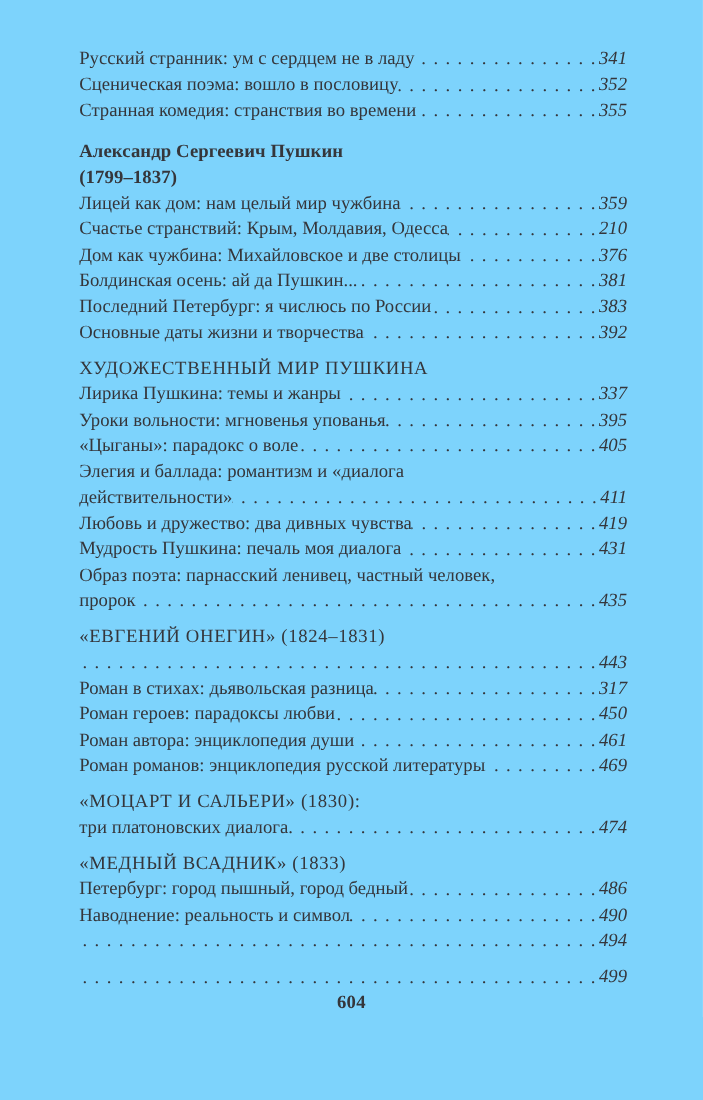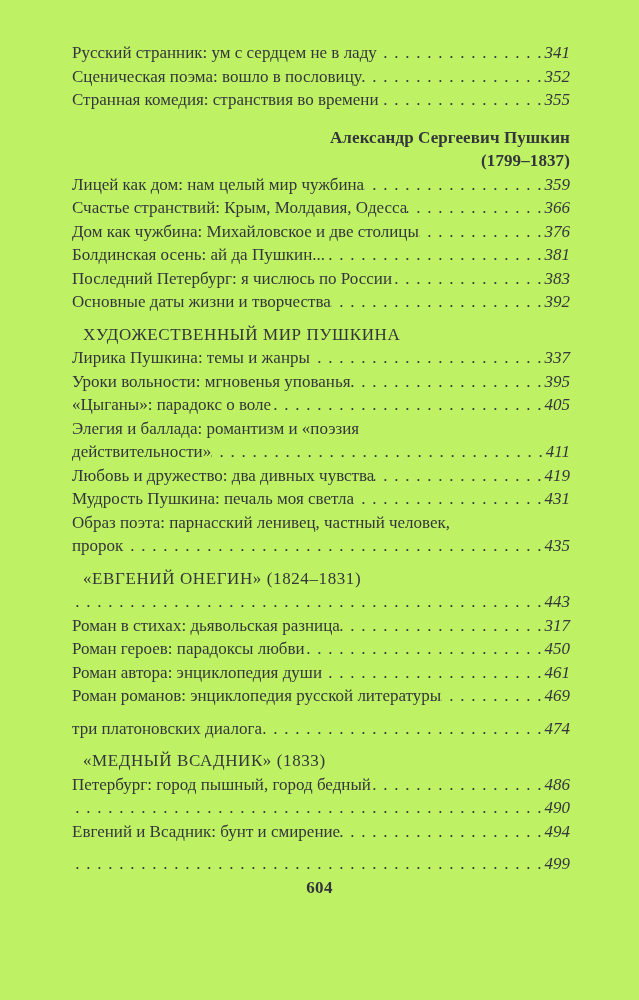--- a/index.html
+++ b/index.html
@@ -5,48 +5,47 @@
 <style>
   html, body {
     margin: 0;
     padding: 0;
     background: #ffffff;
   }
   .page {
     position: relative;
     width: 639px;
     height: 1000px;
-    background: #bef264;
+    background: #7dd3fc;
     overflow: hidden;
     font-family: "Liberation Serif", "DejaVu Serif", serif;
     font-size: 17px;
     line-height: 23.5px;
     color: #35363b;
   }
   .toc {
     padding: 41px 69px 0 72px;
   }
   section.toc-block { margin: 0; }
   section.toc-block.gap-caps { margin-top: 9px; }
-  section.toc-block.gap-bold { margin-top: 14px; text-align: right; }
+  section.toc-block.gap-bold { margin-top: 14px; }
 
   .heading {
     margin: 0;
     font-size: 17px;
     line-height: 23.5px;
     font-weight: 400;
   }
   .heading.bold .heading-line {
     font-weight: 700;
     letter-spacing: 0.1px;
   }
   .heading.caps .heading-line {
     font-weight: 400;
     letter-spacing: 0.6px;
-    margin-left: 11px;
   }
   .heading-line { display: block; }
 
   .entry { margin: 0; }
   .entry-line { white-space: nowrap; }
   .entry-row {
     display: flex;
     align-items: baseline;
     white-space: nowrap;
   }
@@ -111,21 +110,21 @@
           <div class="entry-row">
             <span class="entry-title">Лицей как дом: нам целый мир чужбина</span>
             <span class="leader">. . . . . . . . . . . . . . . . . . . . . . . . . . . . . . . . . . . . . . . . . . . . . . . . . . . . . . . . . . . . . . . . . . . . . . . . . . . . . . . . . . . . . . . . . .</span>
             <span class="pagenum">359</span>
           </div>
         </div>
         <div class="entry">
           <div class="entry-row">
             <span class="entry-title">Счастье странствий: Крым, Молдавия, Одесса</span>
             <span class="leader">. . . . . . . . . . . . . . . . . . . . . . . . . . . . . . . . . . . . . . . . . . . . . . . . . . . . . . . . . . . . . . . . . . . . . . . . . . . . . . . . . . . . . . . . . .</span>
-            <span class="pagenum">366</span>
+            <span class="pagenum">210</span>
           </div>
         </div>
         <div class="entry">
           <div class="entry-row">
             <span class="entry-title">Дом как чужбина: Михайловское и две столицы</span>
             <span class="leader">. . . . . . . . . . . . . . . . . . . . . . . . . . . . . . . . . . . . . . . . . . . . . . . . . . . . . . . . . . . . . . . . . . . . . . . . . . . . . . . . . . . . . . . . . .</span>
             <span class="pagenum">376</span>
           </div>
         </div>
         <div class="entry">
@@ -169,37 +168,37 @@
           </div>
         </div>
         <div class="entry">
           <div class="entry-row">
             <span class="entry-title">«Цыганы»: парадокс о воле</span>
             <span class="leader">. . . . . . . . . . . . . . . . . . . . . . . . . . . . . . . . . . . . . . . . . . . . . . . . . . . . . . . . . . . . . . . . . . . . . . . . . . . . . . . . . . . . . . . . . .</span>
             <span class="pagenum">405</span>
           </div>
         </div>
         <div class="entry">
-          <div class="entry-line">Элегия и баллада: романтизм и «поэзия</div>
+          <div class="entry-line">Элегия и баллада: романтизм и «диалога</div>
           <div class="entry-row">
             <span class="entry-title">действительности»</span>
             <span class="leader">. . . . . . . . . . . . . . . . . . . . . . . . . . . . . . . . . . . . . . . . . . . . . . . . . . . . . . . . . . . . . . . . . . . . . . . . . . . . . . . . . . . . . . . . . .</span>
             <span class="pagenum">411</span>
           </div>
         </div>
         <div class="entry">
           <div class="entry-row">
             <span class="entry-title">Любовь и дружество: два дивных чувства</span>
             <span class="leader">. . . . . . . . . . . . . . . . . . . . . . . . . . . . . . . . . . . . . . . . . . . . . . . . . . . . . . . . . . . . . . . . . . . . . . . . . . . . . . . . . . . . . . . . . .</span>
             <span class="pagenum">419</span>
           </div>
         </div>
         <div class="entry">
           <div class="entry-row">
-            <span class="entry-title">Мудрость Пушкина: печаль моя светла</span>
+            <span class="entry-title">Мудрость Пушкина: печаль моя диалога</span>
             <span class="leader">. . . . . . . . . . . . . . . . . . . . . . . . . . . . . . . . . . . . . . . . . . . . . . . . . . . . . . . . . . . . . . . . . . . . . . . . . . . . . . . . . . . . . . . . . .</span>
             <span class="pagenum">431</span>
           </div>
         </div>
         <div class="entry">
           <div class="entry-line">Образ поэта: парнасский ленивец, частный человек,</div>
           <div class="entry-row">
             <span class="entry-title">пророк</span>
             <span class="leader">. . . . . . . . . . . . . . . . . . . . . . . . . . . . . . . . . . . . . . . . . . . . . . . . . . . . . . . . . . . . . . . . . . . . . . . . . . . . . . . . . . . . . . . . . .</span>
             <span class="pagenum">435</span>
@@ -239,20 +238,23 @@
         </div>
         <div class="entry">
           <div class="entry-row">
             <span class="entry-title">Роман романов: энциклопедия русской литературы</span>
             <span class="leader">. . . . . . . . . . . . . . . . . . . . . . . . . . . . . . . . . . . . . . . . . . . . . . . . . . . . . . . . . . . . . . . . . . . . . . . . . . . . . . . . . . . . . . . . . .</span>
             <span class="pagenum">469</span>
           </div>
         </div>
       </section>
       <section class="toc-block gap-caps">
+        <h2 class="heading caps">
+          <span class="heading-line">«МОЦАРТ И САЛЬЕРИ» (1830):</span>
+        </h2>
         <div class="entry">
           <div class="entry-row">
             <span class="entry-title">три платоновских диалога</span>
             <span class="leader">. . . . . . . . . . . . . . . . . . . . . . . . . . . . . . . . . . . . . . . . . . . . . . . . . . . . . . . . . . . . . . . . . . . . . . . . . . . . . . . . . . . . . . . . . .</span>
             <span class="pagenum">474</span>
           </div>
         </div>
       </section>
       <section class="toc-block gap-caps">
         <h2 class="heading caps">
@@ -260,27 +262,27 @@
         </h2>
         <div class="entry">
           <div class="entry-row">
             <span class="entry-title">Петербург: город пышный, город бедный</span>
             <span class="leader">. . . . . . . . . . . . . . . . . . . . . . . . . . . . . . . . . . . . . . . . . . . . . . . . . . . . . . . . . . . . . . . . . . . . . . . . . . . . . . . . . . . . . . . . . .</span>
             <span class="pagenum">486</span>
           </div>
         </div>
         <div class="entry">
           <div class="entry-row">
+            <span class="entry-title">Наводнение: реальность и символ</span>
             <span class="leader">. . . . . . . . . . . . . . . . . . . . . . . . . . . . . . . . . . . . . . . . . . . . . . . . . . . . . . . . . . . . . . . . . . . . . . . . . . . . . . . . . . . . . . . . . .</span>
             <span class="pagenum">490</span>
           </div>
         </div>
         <div class="entry">
           <div class="entry-row">
-            <span class="entry-title">Евгений и Всадник: бунт и смирение</span>
             <span class="leader">. . . . . . . . . . . . . . . . . . . . . . . . . . . . . . . . . . . . . . . . . . . . . . . . . . . . . . . . . . . . . . . . . . . . . . . . . . . . . . . . . . . . . . . . . .</span>
             <span class="pagenum">494</span>
           </div>
         </div>
       </section>
       <section class="toc-block gap-caps">
         <div class="entry caps">
           <div class="entry-row">
             <span class="leader">. . . . . . . . . . . . . . . . . . . . . . . . . . . . . . . . . . . . . . . . . . . . . . . . . . . . . . . . . . . . . . . . . . . . . . . . . . . . . . . . . . . . . . . . . .</span>
             <span class="pagenum">499</span>

